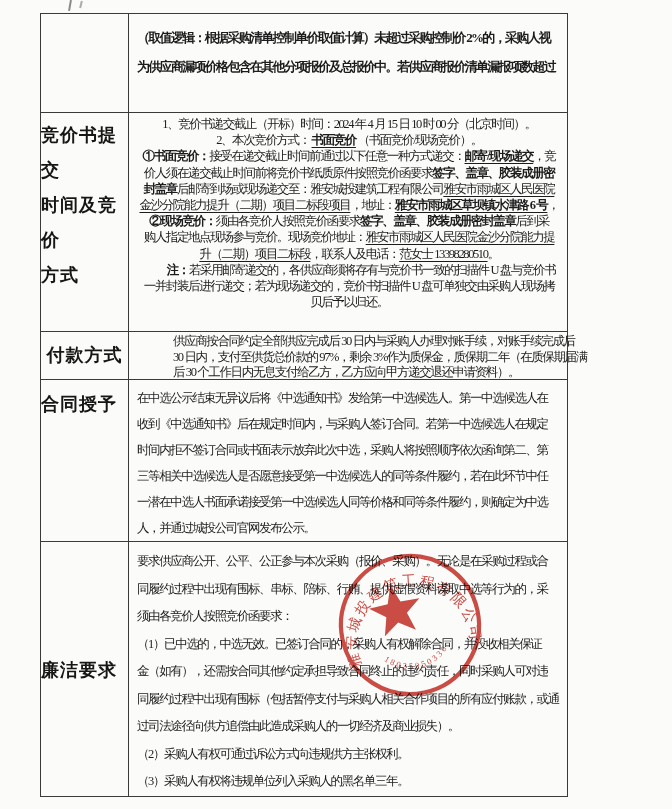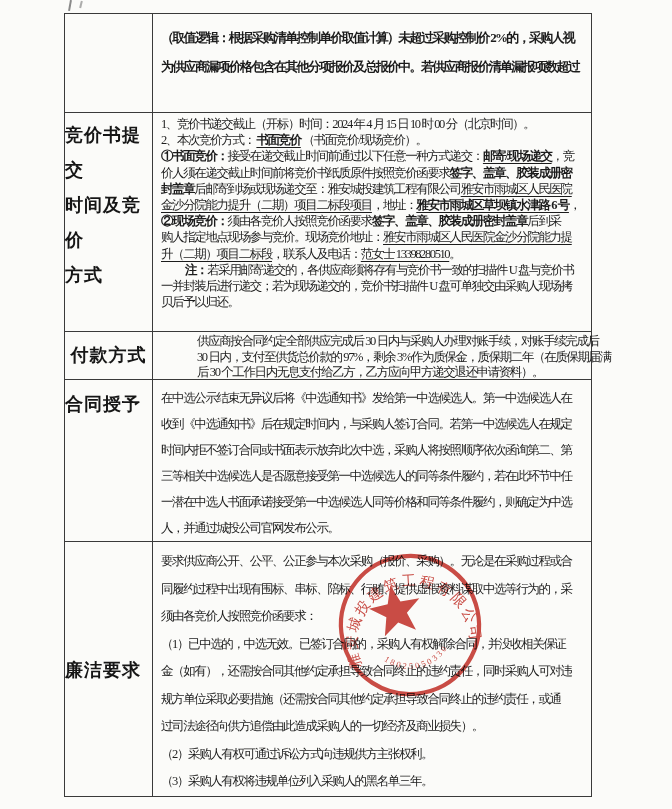--- a/index.html
+++ b/index.html
@@ -8,21 +8,21 @@
     position:relative; width:672px; height:809px;
     background:#fbfbf9; overflow:hidden;
     font-family:"Liberation Serif","DejaVu Serif",serif;
     color:#1c1c1c;
   }
   .scan-mark { position:absolute; background:#8a8a8a; }
   .mark1 { left:69px; top:0; width:2px; height:11px; transform:rotate(10deg); }
   .mark2 { left:80px; top:1px; width:2px; height:7px; transform:rotate(14deg); opacity:.7; }
 
   .doc-table {
-    position:absolute; left:64px; top:13px; width:528px; height:784px;
+    position:absolute; left:40px; top:13px; width:528px; height:784px;
     border:1.5px solid #3a3a3a; display:flex; flex-direction:column;
   }
   .row { display:flex; border-top:1px solid #3a3a3a; }
   .row:first-child { border-top:none; }
   .r0 { height:98px; }
   .r1 { height:219px; }
   .r2 { height:48px; }
   .r3 { height:162px; }
   .r4 { flex:1; }
 
@@ -42,21 +42,21 @@
 
   .t-line { white-space:nowrap; font-size:12.5px; letter-spacing:-1.4px; }
   .t-line.gap { }
   .b { font-weight:bold; }
   .u { text-decoration:underline; text-underline-offset:2.5px; }
   .ind { padding-left:24px; }
 
   .r0 .content { padding-top:9px; }
   .r0 .t-line { line-height:29px; font-size:13px; letter-spacing:-1.7px; font-weight:bold; }
   .r1 .content { padding-top:3px; }
-  .r1 .t-line { line-height:16.2px; }
+  .r1 .t-line { line-height:16.2px;text-align:center; }
   .r2 .content { padding-top:2px; }
   .r2 .t-line { line-height:15.6px;margin-left:36px; }
   .r3 .content { padding-top:5px; }
   .r3 .t-line { line-height:26px; }
   .r4 .content { padding-top:6px; }
   .r4 .t-line { line-height:27.5px; }
 
   .seal {
     position:absolute; left:334px; top:549px; width:152px; height:152px;
     mix-blend-mode:multiply; opacity:.88; transform:rotate(-12deg);
@@ -127,21 +127,21 @@
     <div class="row r4">
       <div class="cell label">
           <div class="label-line">廉洁要求</div>
         </div>
       <div class="cell content">
           <div class="t-line"><span class="">要求供应商公开、公平、公正参与本次采购（报价、采购）。无论是在采购过程或合</span></div>
           <div class="t-line"><span class="">同履约过程中出现有围标、串标、陪标、行贿、提供虚假资料谋取中选等行为的，采</span></div>
           <div class="t-line"><span class="">须由各竞价人按照竞价函要求：</span></div>
           <div class="t-line gap"><span class="">（1）已中选的，中选无效。已签订合同的，采购人有权解除合同，并没收相关保证</span></div>
           <div class="t-line"><span class="">金（如有），还需按合同其他约定承担导致合同终止的违约责任，同时采购人可对违</span></div>
-          <div class="t-line"><span class="">规方单位采取必要措施（还需按合同其他约定承担导致合同终止的违约责任，或通</span></div>
+          <div class="t-line"><span class="">同履约过程中出现有围标（包括暂停支付与采购人相关合作项目的所有应付账款，或通</span></div>
           <div class="t-line"><span class="">过司法途径向供方追偿由此造成采购人的一切经济及商业损失）。</span></div>
           <div class="t-line"><span class="">（2）采购人有权可通过诉讼方式向违规供方主张权利。</span></div>
           <div class="t-line"><span class="">（3）采购人有权将违规单位列入采购人的黑名单三年。</span></div>
         </div>
     </div>
   </div>
 
   <svg class="seal" viewBox="0 0 152 152" aria-hidden="true">
     <defs>
       <path id="sealArcTop" d="M 19.3 99.7 A 57 57 0 1 1 132.7 99.7" fill="none"></path>

